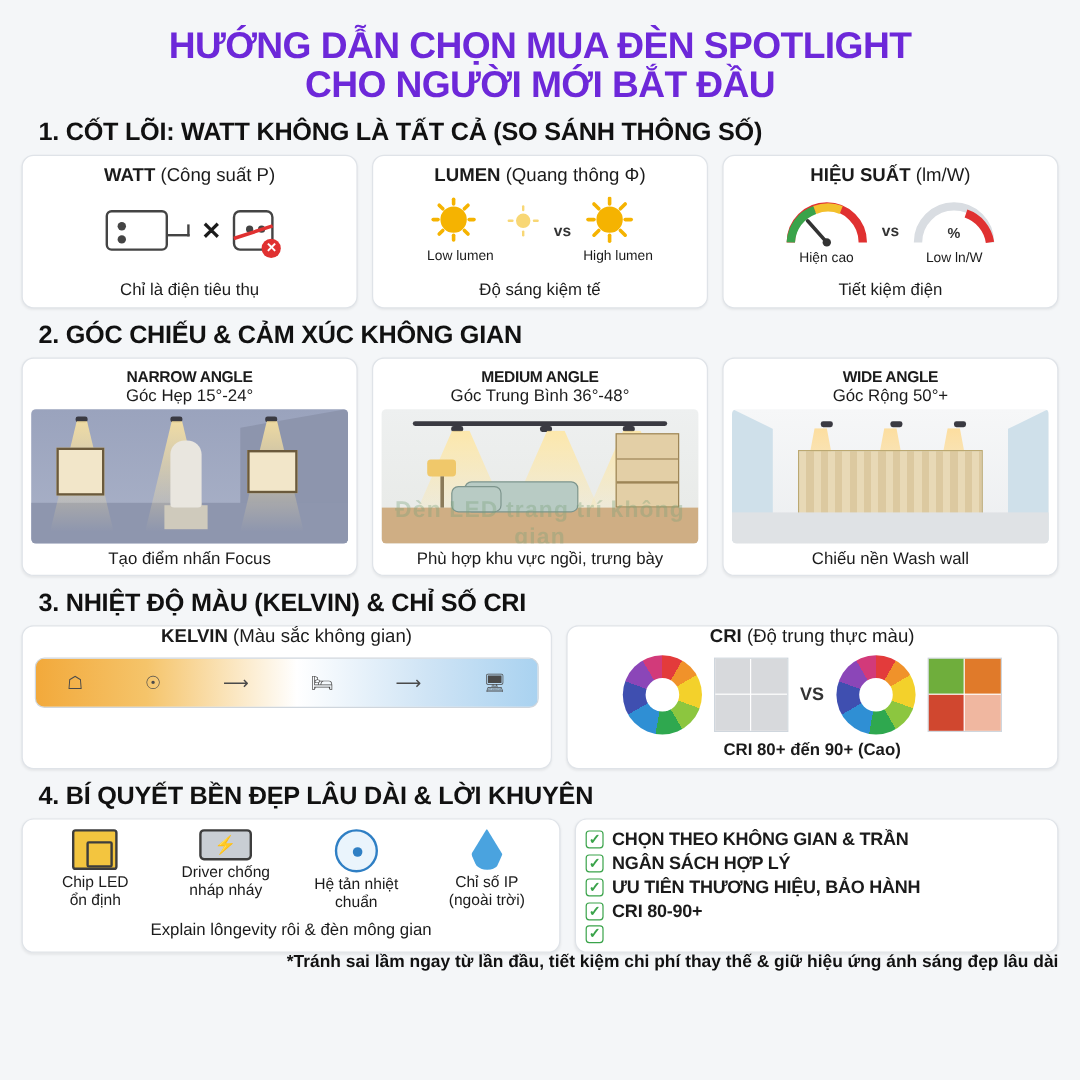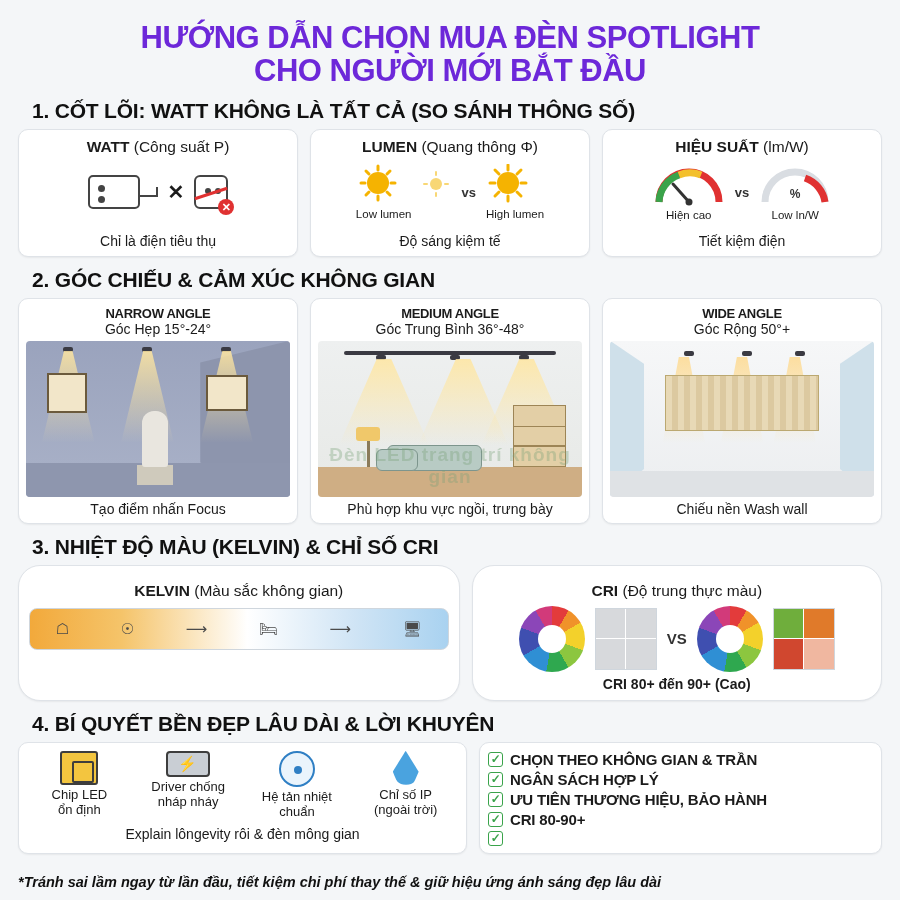--- a/index.html
+++ b/index.html
@@ -76,21 +76,21 @@
 
   .sunwrap { display:flex; flex-direction:column; align-items:flex-start; }
   .sunlabel { font-size:11.5px; margin-top:2px; }
 
   .gaugewrap{display:flex;flex-direction:column;align-items:center;}
   .gaugelabel{font-size:11.5px;margin-top:1px;}
 
   
   .s2 .card { flex:1; padding:7px 7px 6px 7px; }
   .s2 .card-title{font-size:13px;letter-spacing:-0.3px;}
-  .scene { width:100%; height:156px; border-radius:4px; margin-top:4px; overflow:hidden; position:relative; }
+  .scene { width:100%; height:112px; border-radius:4px; margin-top:4px; overflow:hidden; position:relative; }
 
   
   .sc-n { background:linear-gradient(#9aa3bd,#aab2c8); }
   .sc-n .floor{position:absolute;left:0;bottom:0;width:100%;height:34px;background:#8e96ae;}
   .sc-n .wallR{position:absolute;right:0;top:0;width:34%;height:100%;background:#8d95ad;clip-path:polygon(100% 0,100% 100%,0 78%,0 14%);}
   .frame{position:absolute;background:#f2e6c9;border:2px solid #6b5a3c;}
   .beam{position:absolute;background:linear-gradient(to bottom,rgba(255,230,160,.85),rgba(255,230,160,0));clip-path:polygon(42% 0,58% 0,100% 100%,0 100%);}
   .spot{position:absolute;width:10px;height:5px;background:#3a3a42;border-radius:2px;}
   .statue{position:absolute;left:44%;bottom:30px;width:26px;height:56px;background:#e9e6df;border-radius:12px 12px 3px 3px;}
   .pedestal{position:absolute;left:42%;bottom:12px;width:36px;height:20px;background:#cfcabc;}
@@ -110,21 +110,21 @@
 
   
   .sc-w { background:linear-gradient(#f6f7f8,#eceef0); }
   .sc-w .floor{position:absolute;left:0;bottom:0;width:100%;height:26px;background:#dfe2e5;}
   .sc-w .wallL{position:absolute;left:0;top:0;width:13%;height:100%;background:#cfe0ea;clip-path:polygon(0 0,100% 15%,100% 82%,0 100%);}
   .sc-w .wallR{position:absolute;right:0;top:0;width:13%;height:100%;background:#cfe0ea;clip-path:polygon(100% 0,0 15%,0 82%,100% 100%);}
   .panel{position:absolute;left:21%;top:34px;width:58%;height:56px;background:repeating-linear-gradient(90deg,#e8d9b6 0 6px,#dcc9a0 6px 12px);border:1px solid #bba871;}
   .wash{position:absolute;top:16px;width:16%;height:86px;background:linear-gradient(to bottom,rgba(255,214,130,.75),rgba(255,214,130,0));clip-path:polygon(38% 0,62% 0,100% 100%,0 100%);}
 
   
-  .s3 .card { padding:16px 10px 8px 10px;border-radius:22px; }
+  .s3 .card { padding:0 10px 8px 10px; }
   .kelvin-card { flex:1.08; }
   .cri-card { flex:1; }
   .kbar {
     width:100%; height:42px; border-radius:8px; margin-top:8px;
     background:linear-gradient(to right,#f2a93b 0%,#f5c46a 22%,#ffffff 52%,#cfe4f5 78%,#a9d2f0 100%);
     border:1px solid #cfd6dd;
     display:flex; align-items:center; justify-content:space-around;
   }
   .kicon{font-size:15px;color:#4a4a4a;}
   .kvals{display:flex;width:100%;justify-content:space-between;margin-top:6px;padding:0 6px;}
@@ -156,21 +156,21 @@
   .fan{width:36px;height:36px;border-radius:50%;border:2.5px solid #2f7fc4;position:relative;background:#eaf4fc;}
   .fan:after{content:"";position:absolute;left:13px;top:13px;width:8px;height:8px;border-radius:50%;background:#2f7fc4;}
   .drop{width:26px;height:34px;background:#4aa3df;border-radius:50% 50% 50% 50%/60% 60% 40% 40%;clip-path:polygon(50% 0,100% 62%,78% 100%,22% 100%,0 62%);}
   .explain{font-size:14px;text-align:center;margin-top:6px;}
 
   .check-list{display:flex;flex-direction:column;gap:3px;width:100%;}
   .check-item{display:flex;align-items:center;gap:7px;font-size:15px;font-weight:bold;letter-spacing:-0.2px;}
   .cb{width:15px;height:15px;border:1.6px solid #3aa34a;border-radius:3px;color:#3aa34a;font-size:12px;line-height:13px;text-align:center;flex:0 0 auto;}
 
   .footnote{
-    text-align:left;font-size:14.5px;font-weight:bold;font-style:italic;margin-top:20px;color:#111;
+    text-align:right;font-size:14.5px;font-weight:bold;margin-top:0;color:#111;
   }
 </style>
 </head>
 <body>
 
 <div class="page">
 
   <div class="title">
     <span>HƯỚNG DẪN CHỌN MUA ĐÈN SPOTLIGHT</span>
     <span class="l2">CHO NGƯỜI MỚI BẮT ĐẦU</span>

